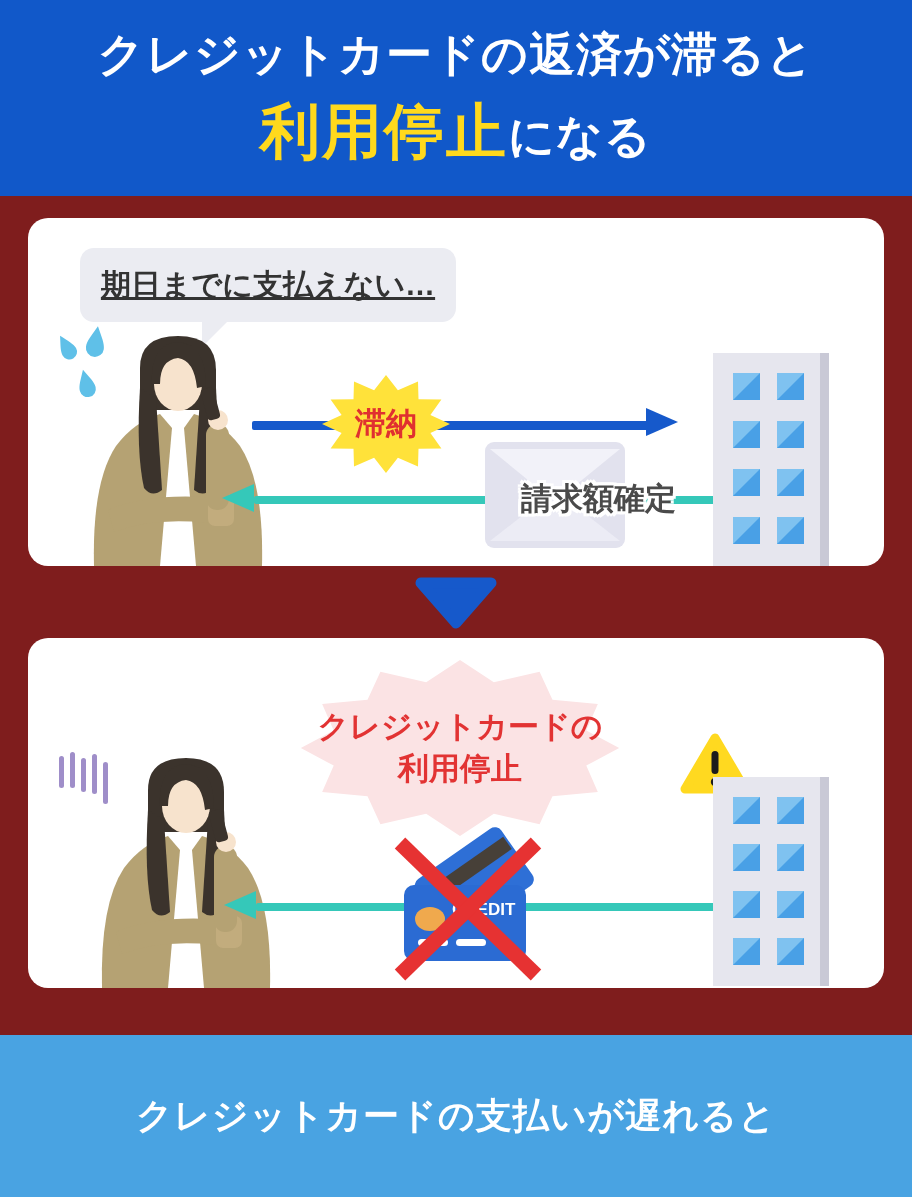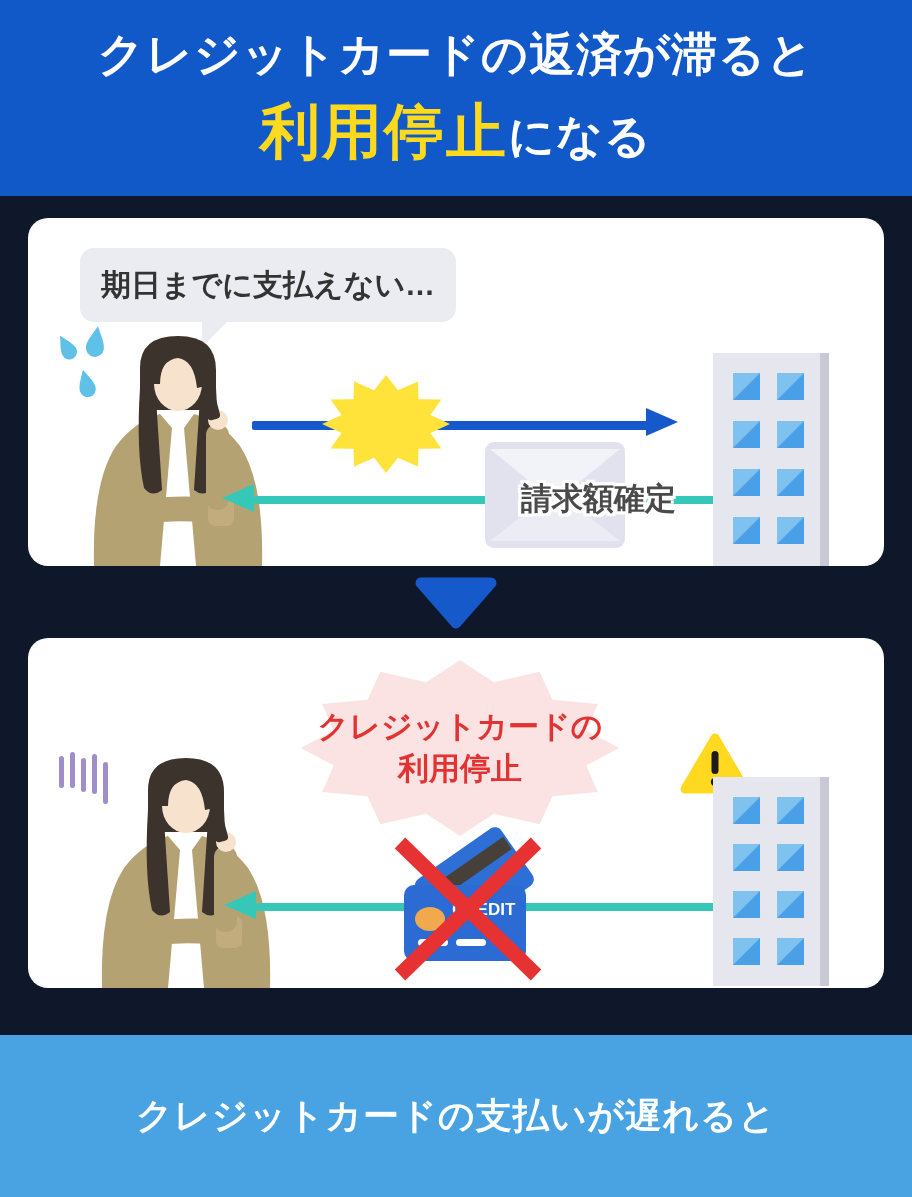--- a/index.html
+++ b/index.html
@@ -1,35 +1,35 @@
 <!DOCTYPE html>
 <html><head>
 <meta charset="utf-8">
 <style>
   * { margin:0; padding:0; box-sizing:border-box; }
   body { font-family:"Liberation Sans","DejaVu Sans",sans-serif; background:#e9eef9; }
-  .stage { position:relative; width:912px; height:1197px; overflow:hidden; background:#0f172a; }
+  .stage { position:relative; width:912px; height:1197px; overflow:hidden; background:#7f1d1d; }
 
   
   .header { position:absolute; left:0; top:0; width:912px; height:196px; background:#1158c9;
             display:flex; flex-direction:column; align-items:center; justify-content:center; }
   .header-line1 { color:#ffffff; font-size:46px; font-weight:800; letter-spacing:1px; }
   .header-line2 { display:flex; align-items:baseline; margin-top:6px; }
   .header-highlight { color:#ffd91c; font-size:60px; font-weight:800; letter-spacing:2px; }
   .header-rest { color:#ffffff; font-size:46px; font-weight:800; letter-spacing:1px;text-align:right; }
 
   
   .panel { position:absolute; left:28px; width:856px; background:#ffffff; border-radius:20px; overflow:hidden; }
   .panel-1 { top:218px; height:348px; }
   .panel-2 { top:638px; height:350px;text-decoration:underline; }
 
   
   .speech-bubble { position:absolute; left:52px; top:30px; width:376px; height:74px;
                    background:#ebecf2; border-radius:14px; display:flex; align-items:center; justify-content:center; }
-  .speech-bubble-text { font-size:30px; font-weight:800; color:#333333; }
+  .speech-bubble-text { font-size:30px; font-weight:800; color:#333333;text-decoration:underline; }
   .speech-tail { position:absolute; left:174px; top:102px; width:0; height:0;
                  border-top:27px solid #ebecf2; border-right:27px solid transparent; }
 
   
   .arrow-shaft { position:absolute; height:9px; border-radius:2px; }
   .shaft-blue { left:224px; top:203px; width:396px; background:#1659cb; }
   .head-right { position:absolute; left:618px; top:190px; width:0; height:0;
                 border-left:32px solid #1659cb; border-top:14px solid transparent; border-bottom:14px solid transparent; }
   .shaft-teal-1 { left:226px; top:278px; width:470px; background:#35c8b9; height:8px; }
   .head-left-1 { position:absolute; left:194px; top:266px; width:0; height:0;
@@ -117,20 +117,23 @@
       <circle cx="128" cy="88" r="10" fill="#f7e3cd"></circle>
       <rect x="114" y="56" width="13" height="32" rx="4" fill="#3b332c" transform="rotate(-15 120 72)"></rect>
     </svg>
 
     <div class="arrow-shaft shaft-blue"></div>
     <div class="head-right"></div>
 
     <svg class="starburst" viewBox="0 0 130 100">
       <polygon fill="#ffe23a" points="129,50 109.4,59.1 120.4,74.5 97.5,74.7 97,92.4 76.9,83.8 65,99 53.1,83.8 33,92.4 32.5,74.7 9.6,74.5 20.6,59.1 1,50 20.6,40.9 9.6,25.5 32.5,25.3 33,7.6 53.1,16.2 65,1 76.9,16.2 97,7.6 97.5,25.3 120.4,25.5 109.4,40.9"></polygon>
     </svg>
+    <div class="starburst-label">
+      <span>滞納</span>
+    </div>
 
     <div class="arrow-shaft shaft-teal-1"></div>
     <div class="head-left-1"></div>
 
     <svg class="envelope" width="140" height="106" viewBox="0 0 140 106">
       <rect x="0" y="0" width="140" height="106" rx="9" fill="#e2e2ee"></rect>
       <path d="M5 7 L135 7 L70 60 Z" fill="#f2f2f9"></path>
       <path d="M5 99 L70 48 L135 99 Z" fill="#ececf5"></path>
     </svg>
     <div class="billing-label">請求額確定</div>

